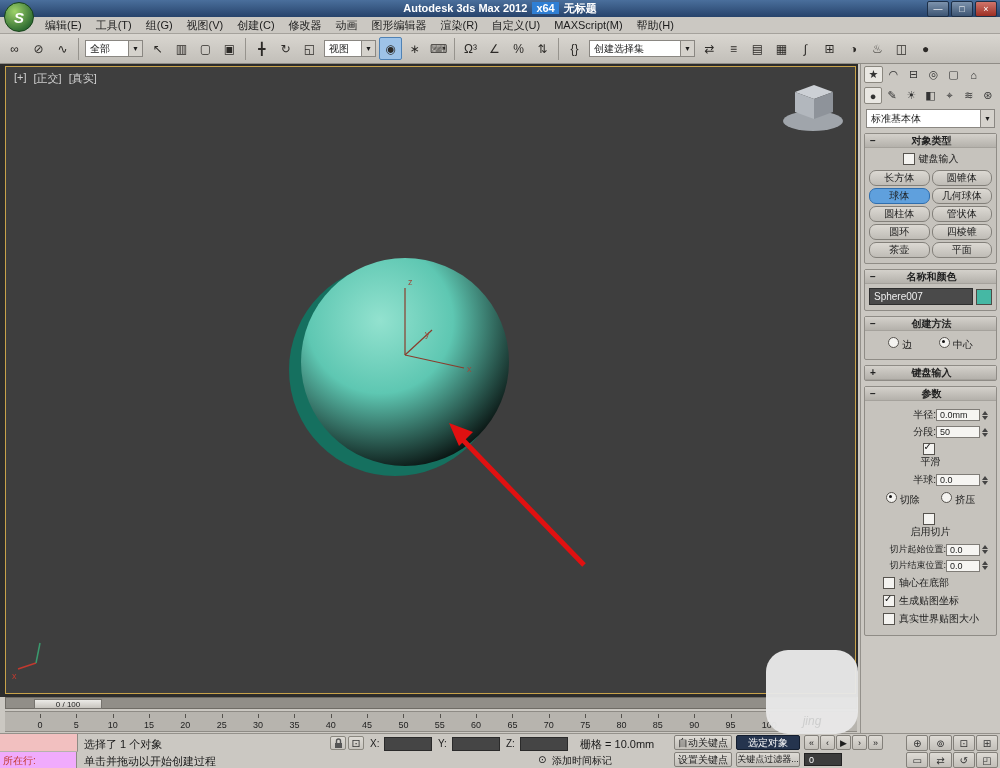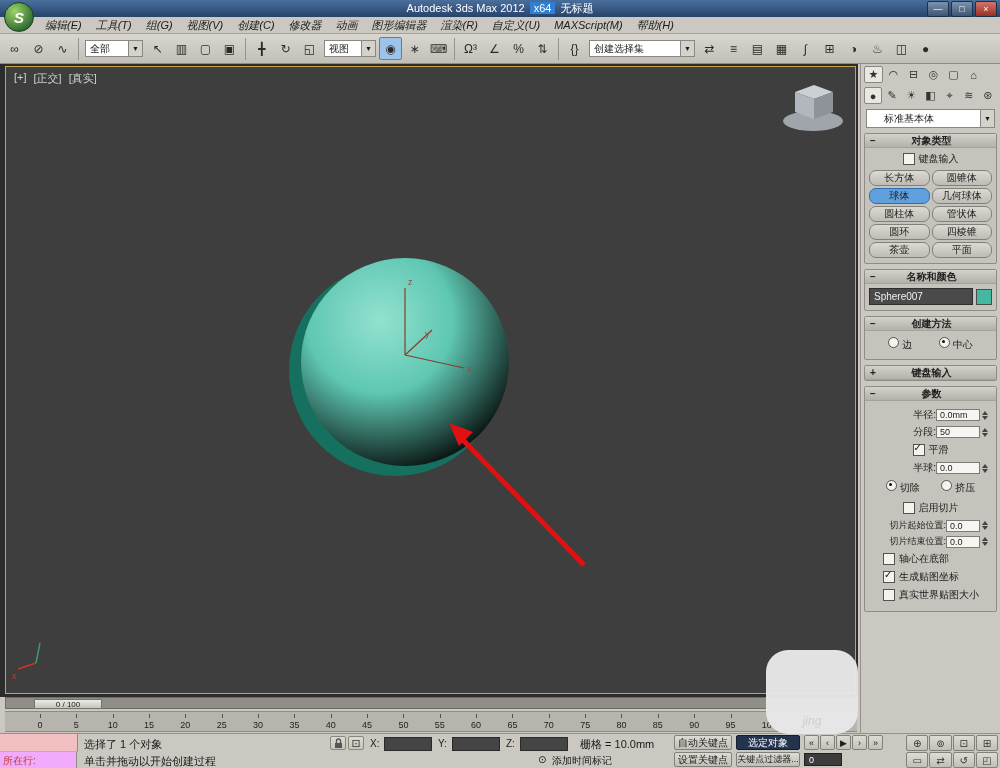--- a/index.html
+++ b/index.html
@@ -3,34 +3,34 @@
 <meta charset="utf-8">
 <style>
   html,body{margin:0;padding:0;}
   body{width:1000px;height:768px;overflow:hidden;background:#cbc8c2;
        font-family:"Liberation Sans","DejaVu Sans",sans-serif;color:#1c1c1c;}
   #app{position:relative;width:1000px;height:768px;}
 
   
   .titlebar{position:absolute;left:0;top:0;width:1000px;height:17px;
     background:linear-gradient(#4a6f9c,#27436b);color:#fff;font-size:11px;z-index:5;}
-  .title-center{position:absolute;left:0;right:0;top:1px;text-align:center;white-space:nowrap;}
+  .title-center{position:absolute;left:0;right:0;top:1px;text-align:center;white-space:nowrap;font-weight:bold;}
   .title-chip{background:#2f7fd4;padding:0 4px;margin:0 5px;}
   .winbtns{position:absolute;right:3px;top:1px;display:flex;gap:2px;}
   .winbtn{width:20px;height:14px;background:linear-gradient(#7d93ad,#3d5573);border:1px solid #1d2f47;
     display:flex;align-items:center;justify-content:center;font-size:9px;border-radius:2px;}
   .winbtn.close{background:linear-gradient(#d0756b,#9c2f24);}
   .logo{position:absolute;left:4px;top:2px;width:28px;height:28px;border-radius:50%;z-index:20;
     background:radial-gradient(circle at 35% 30%,#9ed36a,#2e6b31 75%);border:1px solid #17431a;
     color:#fff;font-weight:bold;font-style:italic;font-size:15px;display:flex;align-items:center;justify-content:center;}
 
   
   .menubar{position:absolute;left:0;top:17px;width:1000px;height:17px;background:#cbc8c2;
     border-bottom:1px solid #a5a29c;display:flex;align-items:center;padding-left:38px;font-size:11px;box-sizing:border-box;}
-  .menu-item{padding:0 7px;height:100%;display:flex;align-items:center;cursor:default;font-style:italic;}
+  .menu-item{padding:0 7px;height:100%;display:flex;align-items:center;cursor:default;}
 
   
   .toolbar{position:absolute;left:0;top:34px;width:1000px;height:30px;box-sizing:border-box;
     background:linear-gradient(#d9d6d0,#c2bfb9);border-bottom:1px solid #8f8c86;
     display:flex;align-items:center;padding:0 3px;gap:1px;}
   .tb-group{display:flex;gap:1px;}
   .tb-icon{width:21px;height:21px;display:flex;align-items:center;justify-content:center;
     font-size:12px;color:#2c2a27;border:1px solid transparent;border-radius:2px;}
   .tb-icon.active{background:#9ec3e8;border-color:#4f82b5;}
   .tb-sep{width:1px;height:22px;background:#96938d;margin:0 3px;}
@@ -47,21 +47,21 @@
   .vp-svg{position:absolute;left:0;top:0;}
 
   
   .cpanel{position:absolute;left:860px;top:64px;width:140px;height:669px;background:#cbc8c2;
     border-left:1px solid #94918b;box-sizing:border-box;font-size:10px;}
   .ptabs,.stabs{display:flex;gap:1px;padding:2px 3px;}
   .ptab,.stab{width:17px;height:15px;display:flex;align-items:center;justify-content:center;
     font-size:11px;border:1px solid transparent;border-radius:2px;color:#333;}
   .ptab.active,.stab.active{background:#e9e7e2;border-color:#8a877f;}
   .pdrop{height:17px;background:#fff;border:1px solid #8a8782;display:flex;align-items:center;
-    margin:3px 5px;padding-left:17px;font-size:10px;}
+    margin:3px 5px;padding-left:4px;font-size:10px;}
   .pdrop .dd-arrow{width:13px;height:100%;background:#d5d2cc;border-left:1px solid #8a8782;
     display:flex;align-items:center;justify-content:center;font-size:7px;margin-left:auto;}
   .rollout{margin:5px 3px 0;border:1px solid #8f8c86;background:#c6c3bd;border-radius:2px;}
   .roll-head{height:13px;background:linear-gradient(#d4d1cb,#b4b1ab);display:flex;align-items:center;
     font-weight:bold;font-size:10px;color:#222;border-bottom:1px solid #a5a29c;}
   .roll-head .pm{margin:0 4px;width:8px;text-align:center;}
   .roll-title{flex:1;text-align:center;margin-right:14px;}
   .roll-body{padding:4px 4px 5px;}
   .agrow{display:flex;align-items:center;justify-content:center;margin-bottom:4px;}
   .ogrid{display:grid;grid-template-columns:1fr 1fr;gap:2px;}
@@ -81,21 +81,21 @@
   .radiorow{display:flex;justify-content:space-around;align-items:center;padding:2px 6px;}
   .prow{display:flex;align-items:center;justify-content:flex-end;margin:3px 2px;gap:0;}
   .plabel{font-size:10px;}
   .plabel.small{font-size:9px;}
   .pfield{width:44px;height:12px;background:#f6f5f2;border:1px solid #7f7c77;font-size:9px;
     display:flex;align-items:center;padding-left:3px;box-sizing:border-box;}
   .spin{width:10px;height:13px;display:flex;flex-direction:column;align-items:center;justify-content:center;gap:1px;}
   .spin::before{content:"";border-left:3px solid transparent;border-right:3px solid transparent;border-bottom:4px solid #444;}
   .spin::after{content:"";border-left:3px solid transparent;border-right:3px solid transparent;border-top:4px solid #444;}
   .cbrow{display:flex;align-items:center;margin:4px 2px 4px 14px;}
-  .cbrow.center{justify-content:center;margin-left:2px;}
+  .cbrow.center{justify-content:flex-end;margin-left:2px;flex-direction:column;}
 
   
   .timeslider{position:absolute;left:5px;top:697px;width:852px;height:12px;background:#918e88;
     border:1px solid #6f6c66;box-sizing:border-box;text-decoration:underline;}
   .ts-btn{position:absolute;left:28px;top:1px;width:66px;height:8px;background:linear-gradient(#ecebe7,#c7c4be);
     border:1px solid #76736e;font-size:8px;display:flex;align-items:center;justify-content:center;}
   .ruler{position:absolute;left:5px;top:711px;width:852px;height:21px;background:#b7b4ae;
     border-top:1px solid #8e8b85;border-bottom:1px solid #8e8b85;box-sizing:border-box;}
   .ruler-ticks{position:absolute;left:30px;top:0;width:742px;height:100%;display:flex;justify-content:space-between;}
   .tick{position:relative;font-size:9px;color:#222;padding-top:8px;min-width:10px;text-align:center;}

